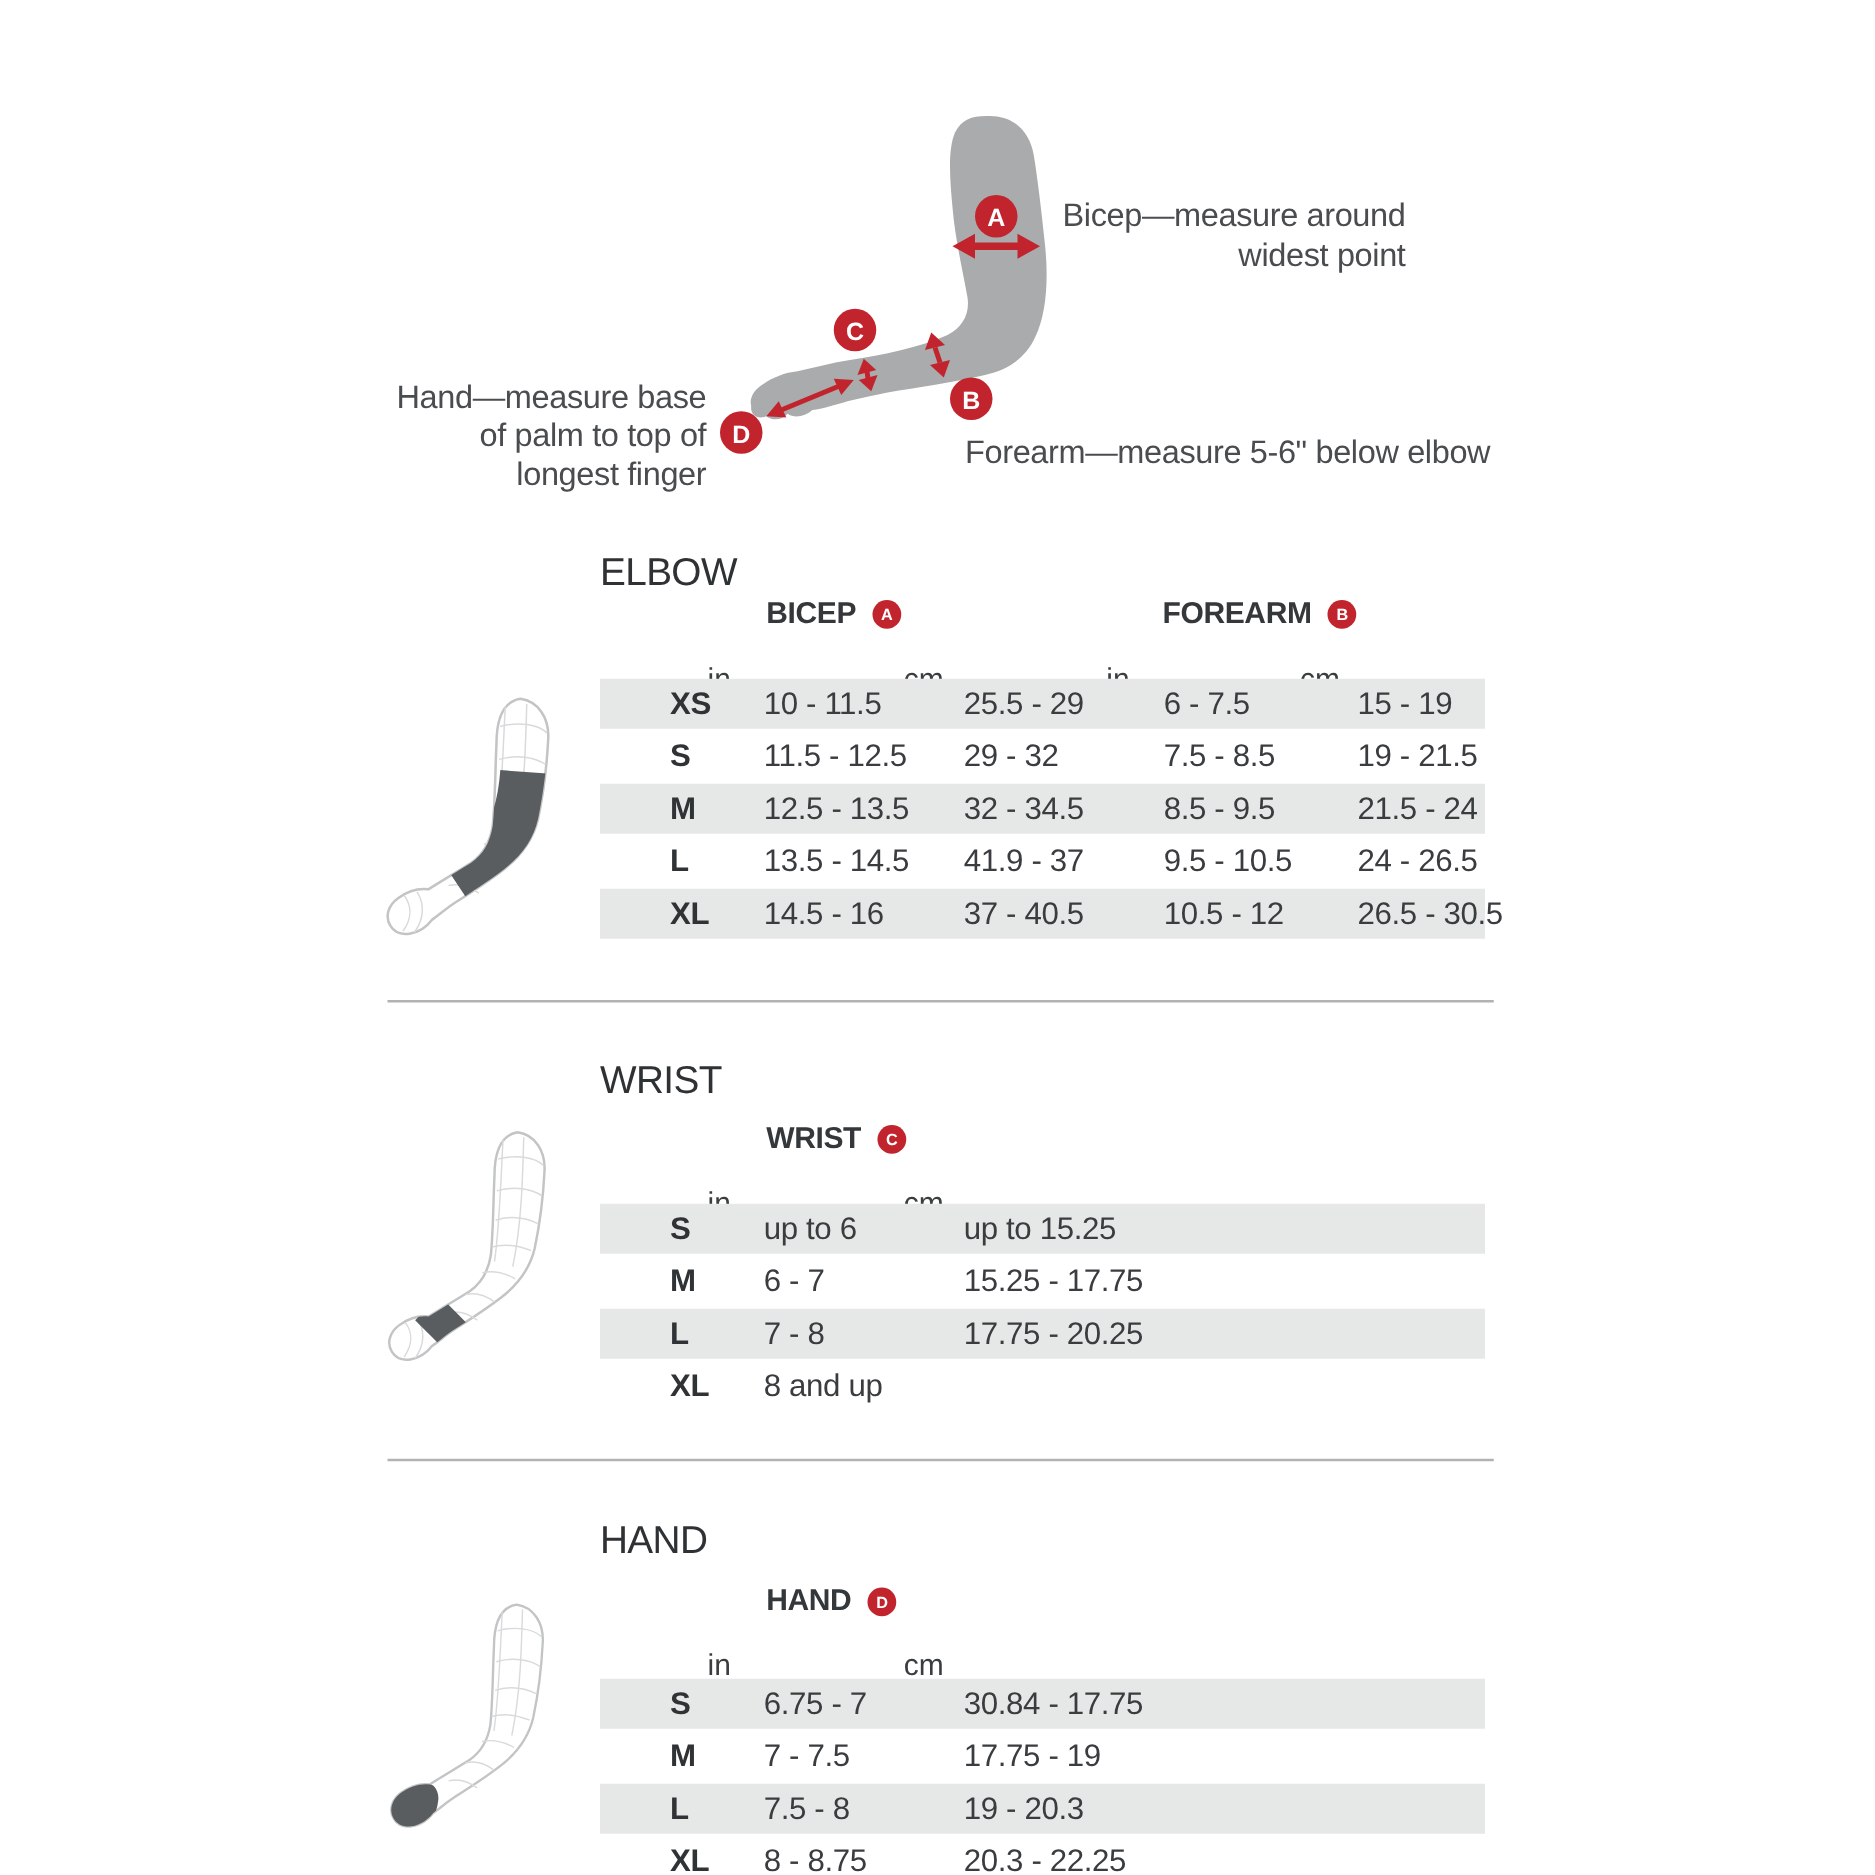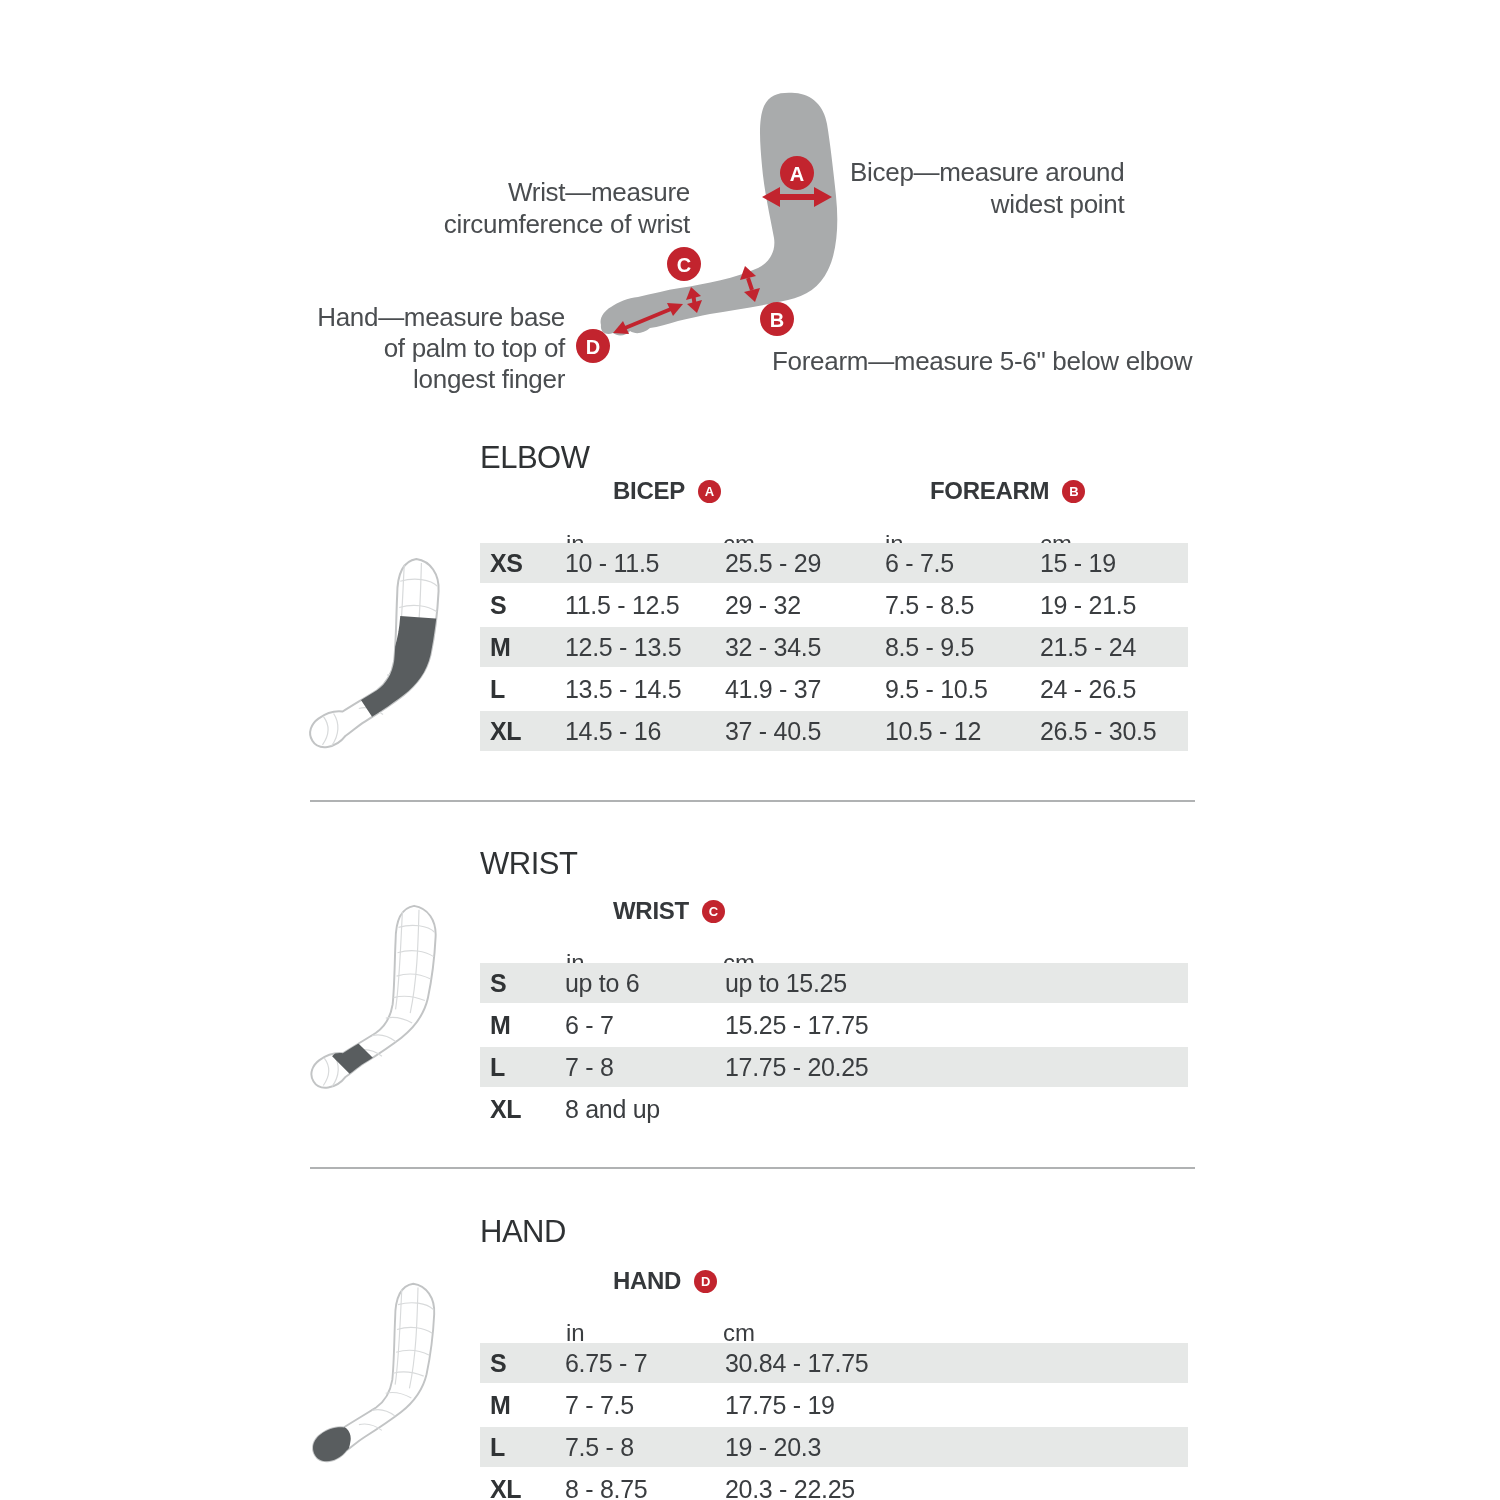--- a/index.html
+++ b/index.html
@@ -16,21 +16,21 @@
   .lbl-hand{left:295px;top:302px;width:270px;text-align:right;line-height:31px;}
   .lbl-forearm{left:772px;top:345px;text-align:left;}
   .sec-title{position:absolute;left:480px;font-size:31px;font-weight:normal;color:#2f3234;letter-spacing:-0.5px;}
   .col-head{position:absolute;display:flex;align-items:center;gap:13px;
             font-size:24px;font-weight:bold;color:#35383b;letter-spacing:-0.3px;margin-left:45px;}
   .badge{display:inline-flex;width:23px;height:23px;border-radius:50%;background:#c2242e;
          color:#fff;font-size:13px;font-weight:bold;align-items:center;justify-content:center;flex:0 0 auto;}
   .units{position:absolute;font-size:24px;color:#3b3e41;margin-top:19px;}
   .tbl{position:absolute;left:480px;width:708px;}
   .row{display:grid;height:40px;margin-bottom:2px;align-items:center;
-       font-size:25px;color:#3a3d40;letter-spacing:-0.3px;}
+       font-size:25px;color:#3a3d40;letter-spacing:-0.3px;padding-left:46px;}
   .row.odd{background:#e6e8e7;}
   .r5{grid-template-columns:85px 160px 160px 155px 148px;}
   .r3{grid-template-columns:85px 160px 463px;}
   .sz{font-weight:bold;color:#303335;padding-left:10px;}
   .divider{position:absolute;left:310px;width:885px;height:2px;background:#b0b2b3;}
   .arm{position:absolute;}
   .arm-outline{fill:#ffffff;stroke:#c2c4c5;stroke-width:2;}
   .mesh path{fill:none;stroke:#d8dadb;stroke-width:1.2;}
   .marker-letter{fill:#fff;font-size:20px;font-weight:bold;text-anchor:middle;}
 </style>
@@ -70,24 +70,20 @@
       <text class="marker-letter" x="797" y="181">A</text>
       <circle cx="777" cy="319" r="17" fill="#c2242e"></circle>
       <text class="marker-letter" x="777" y="327">B</text>
       <circle cx="684" cy="264" r="17" fill="#c2242e"></circle>
       <text class="marker-letter" x="684" y="272">C</text>
       <circle cx="593" cy="346" r="17" fill="#c2242e"></circle>
       <text class="marker-letter" x="593" y="354">D</text>
     </g>
   </svg>
 
-  <div class="diag-label lbl-wrist">
-    <span>Wrist—measure</span>
-    <span>circumference of wrist</span>
-  </div>
   <div class="diag-label lbl-bicep">
     <span>Bicep—measure around</span>
     <span>widest point</span>
   </div>
   <div class="diag-label lbl-hand">
     <span>Hand—measure base</span>
     <span>of palm to top of</span>
     <span>longest finger</span>
   </div>
   <div class="diag-label lbl-forearm">

